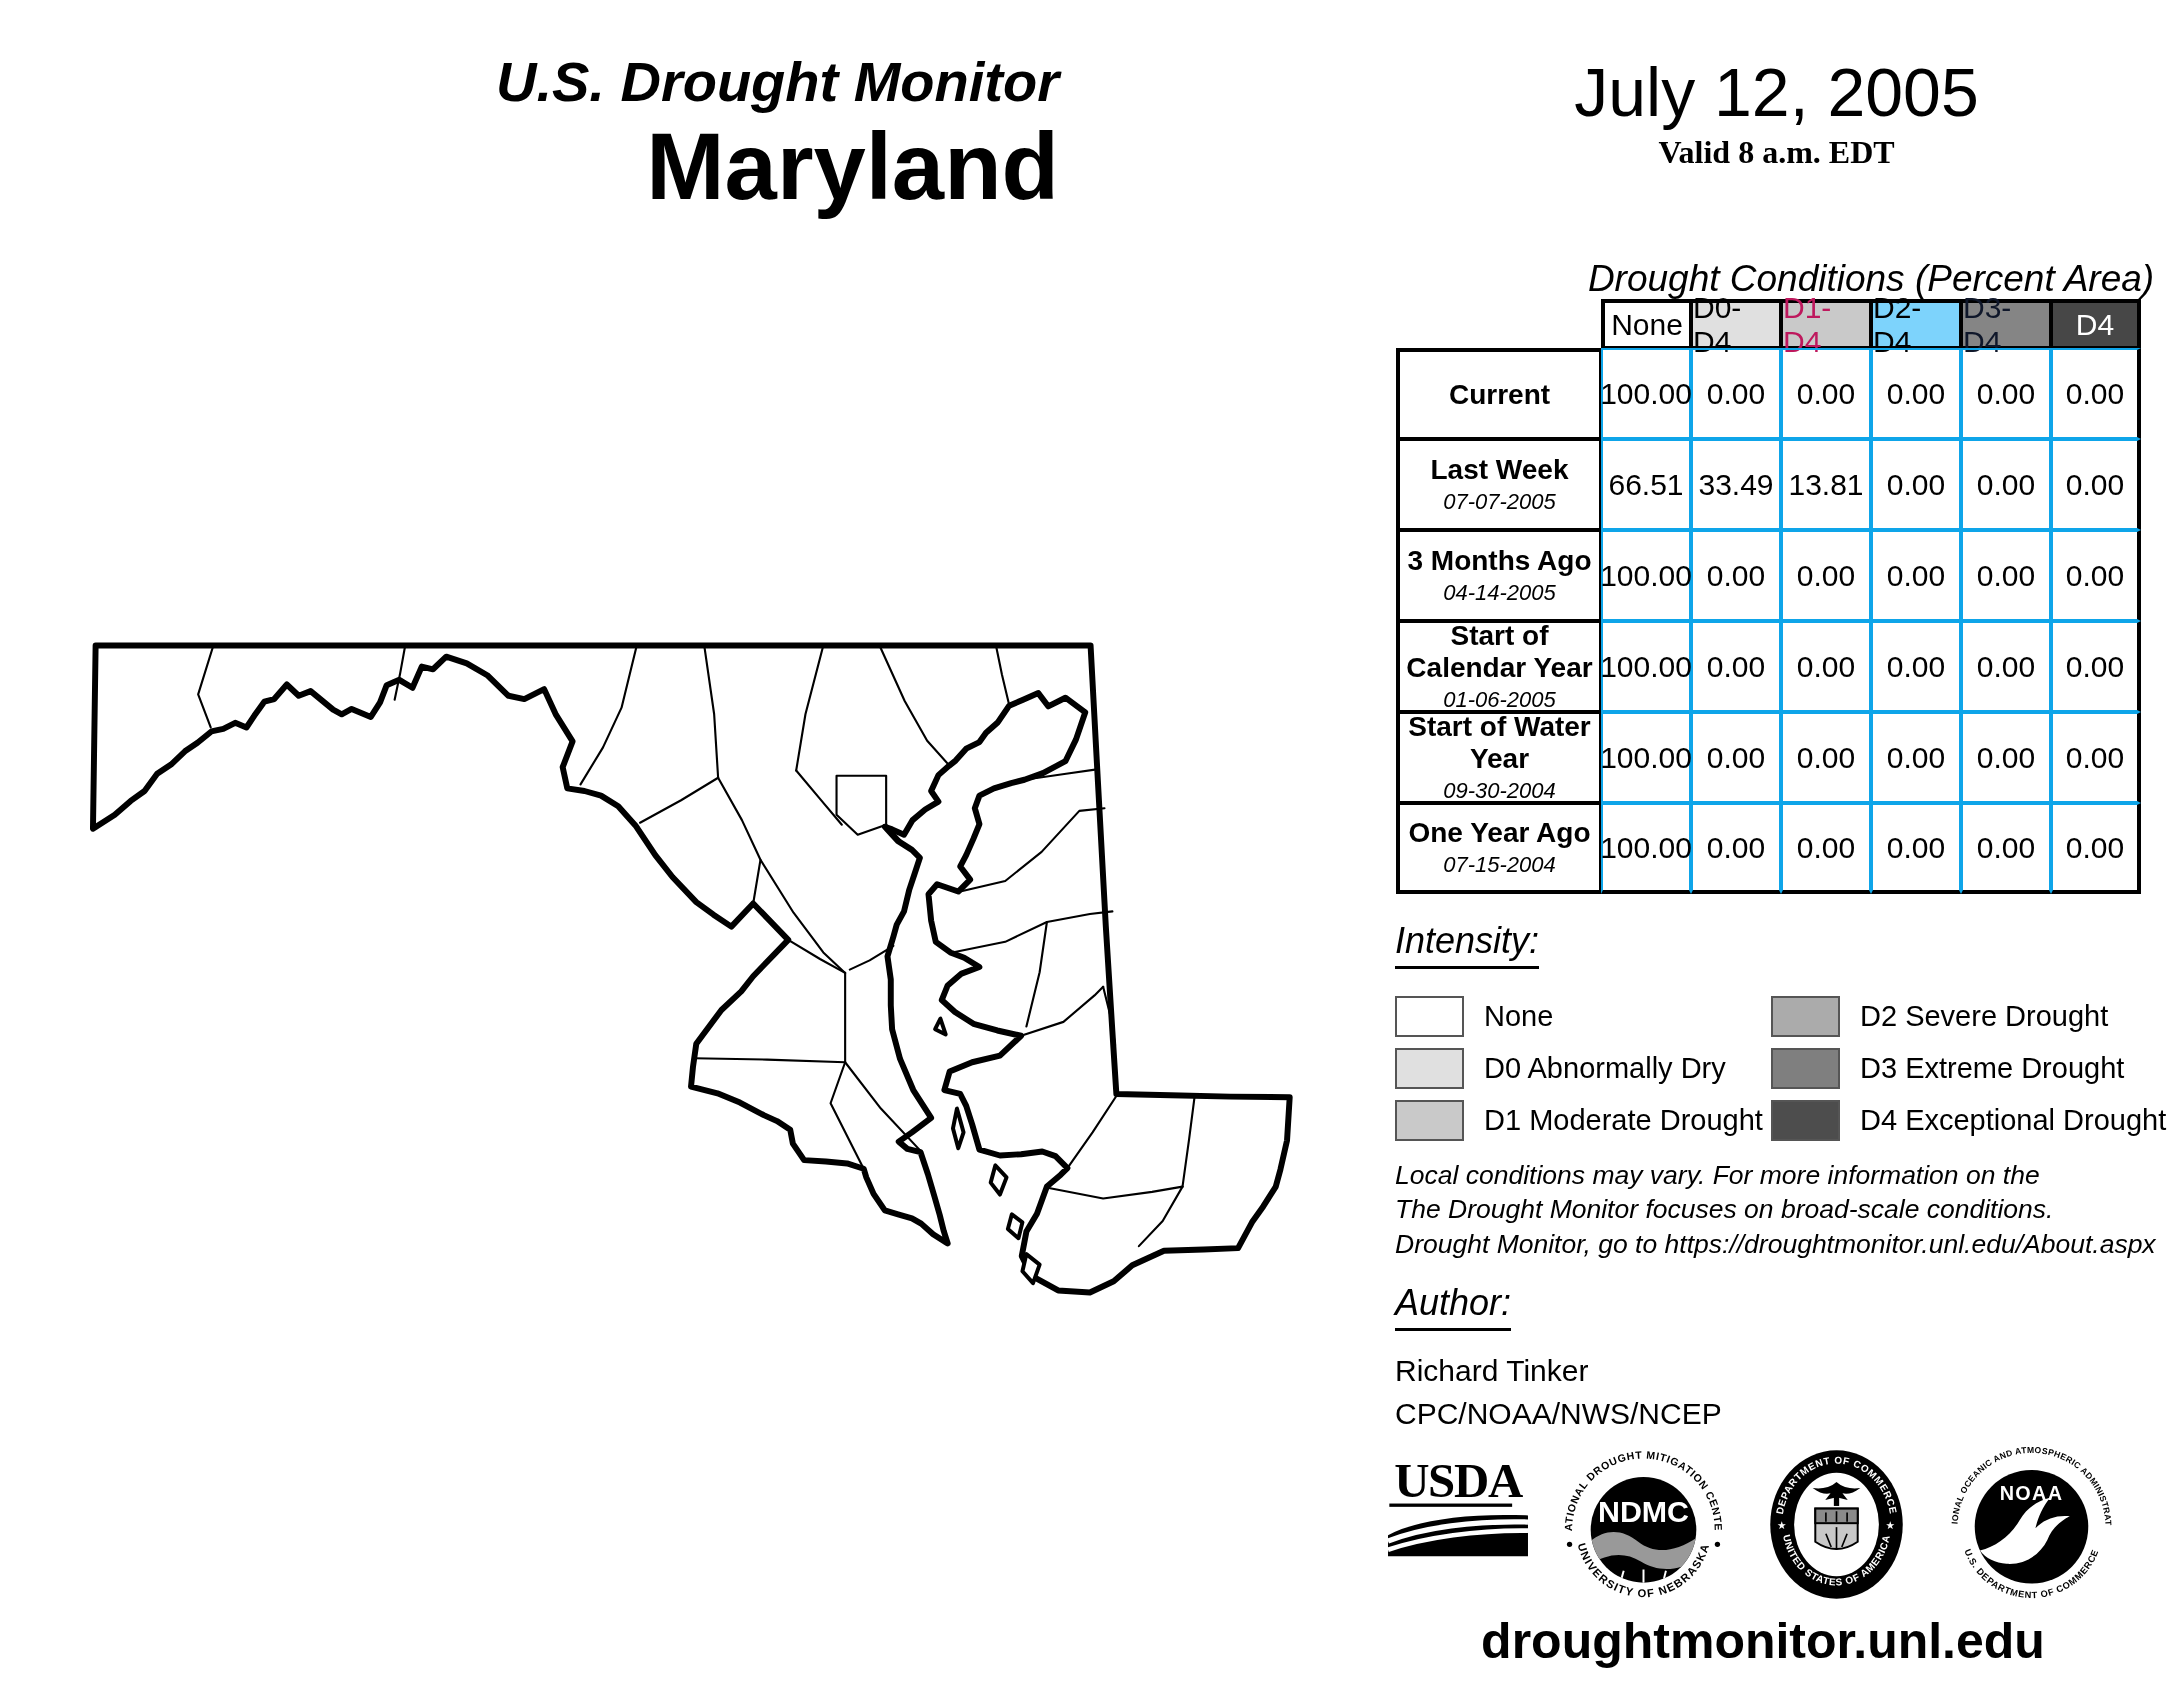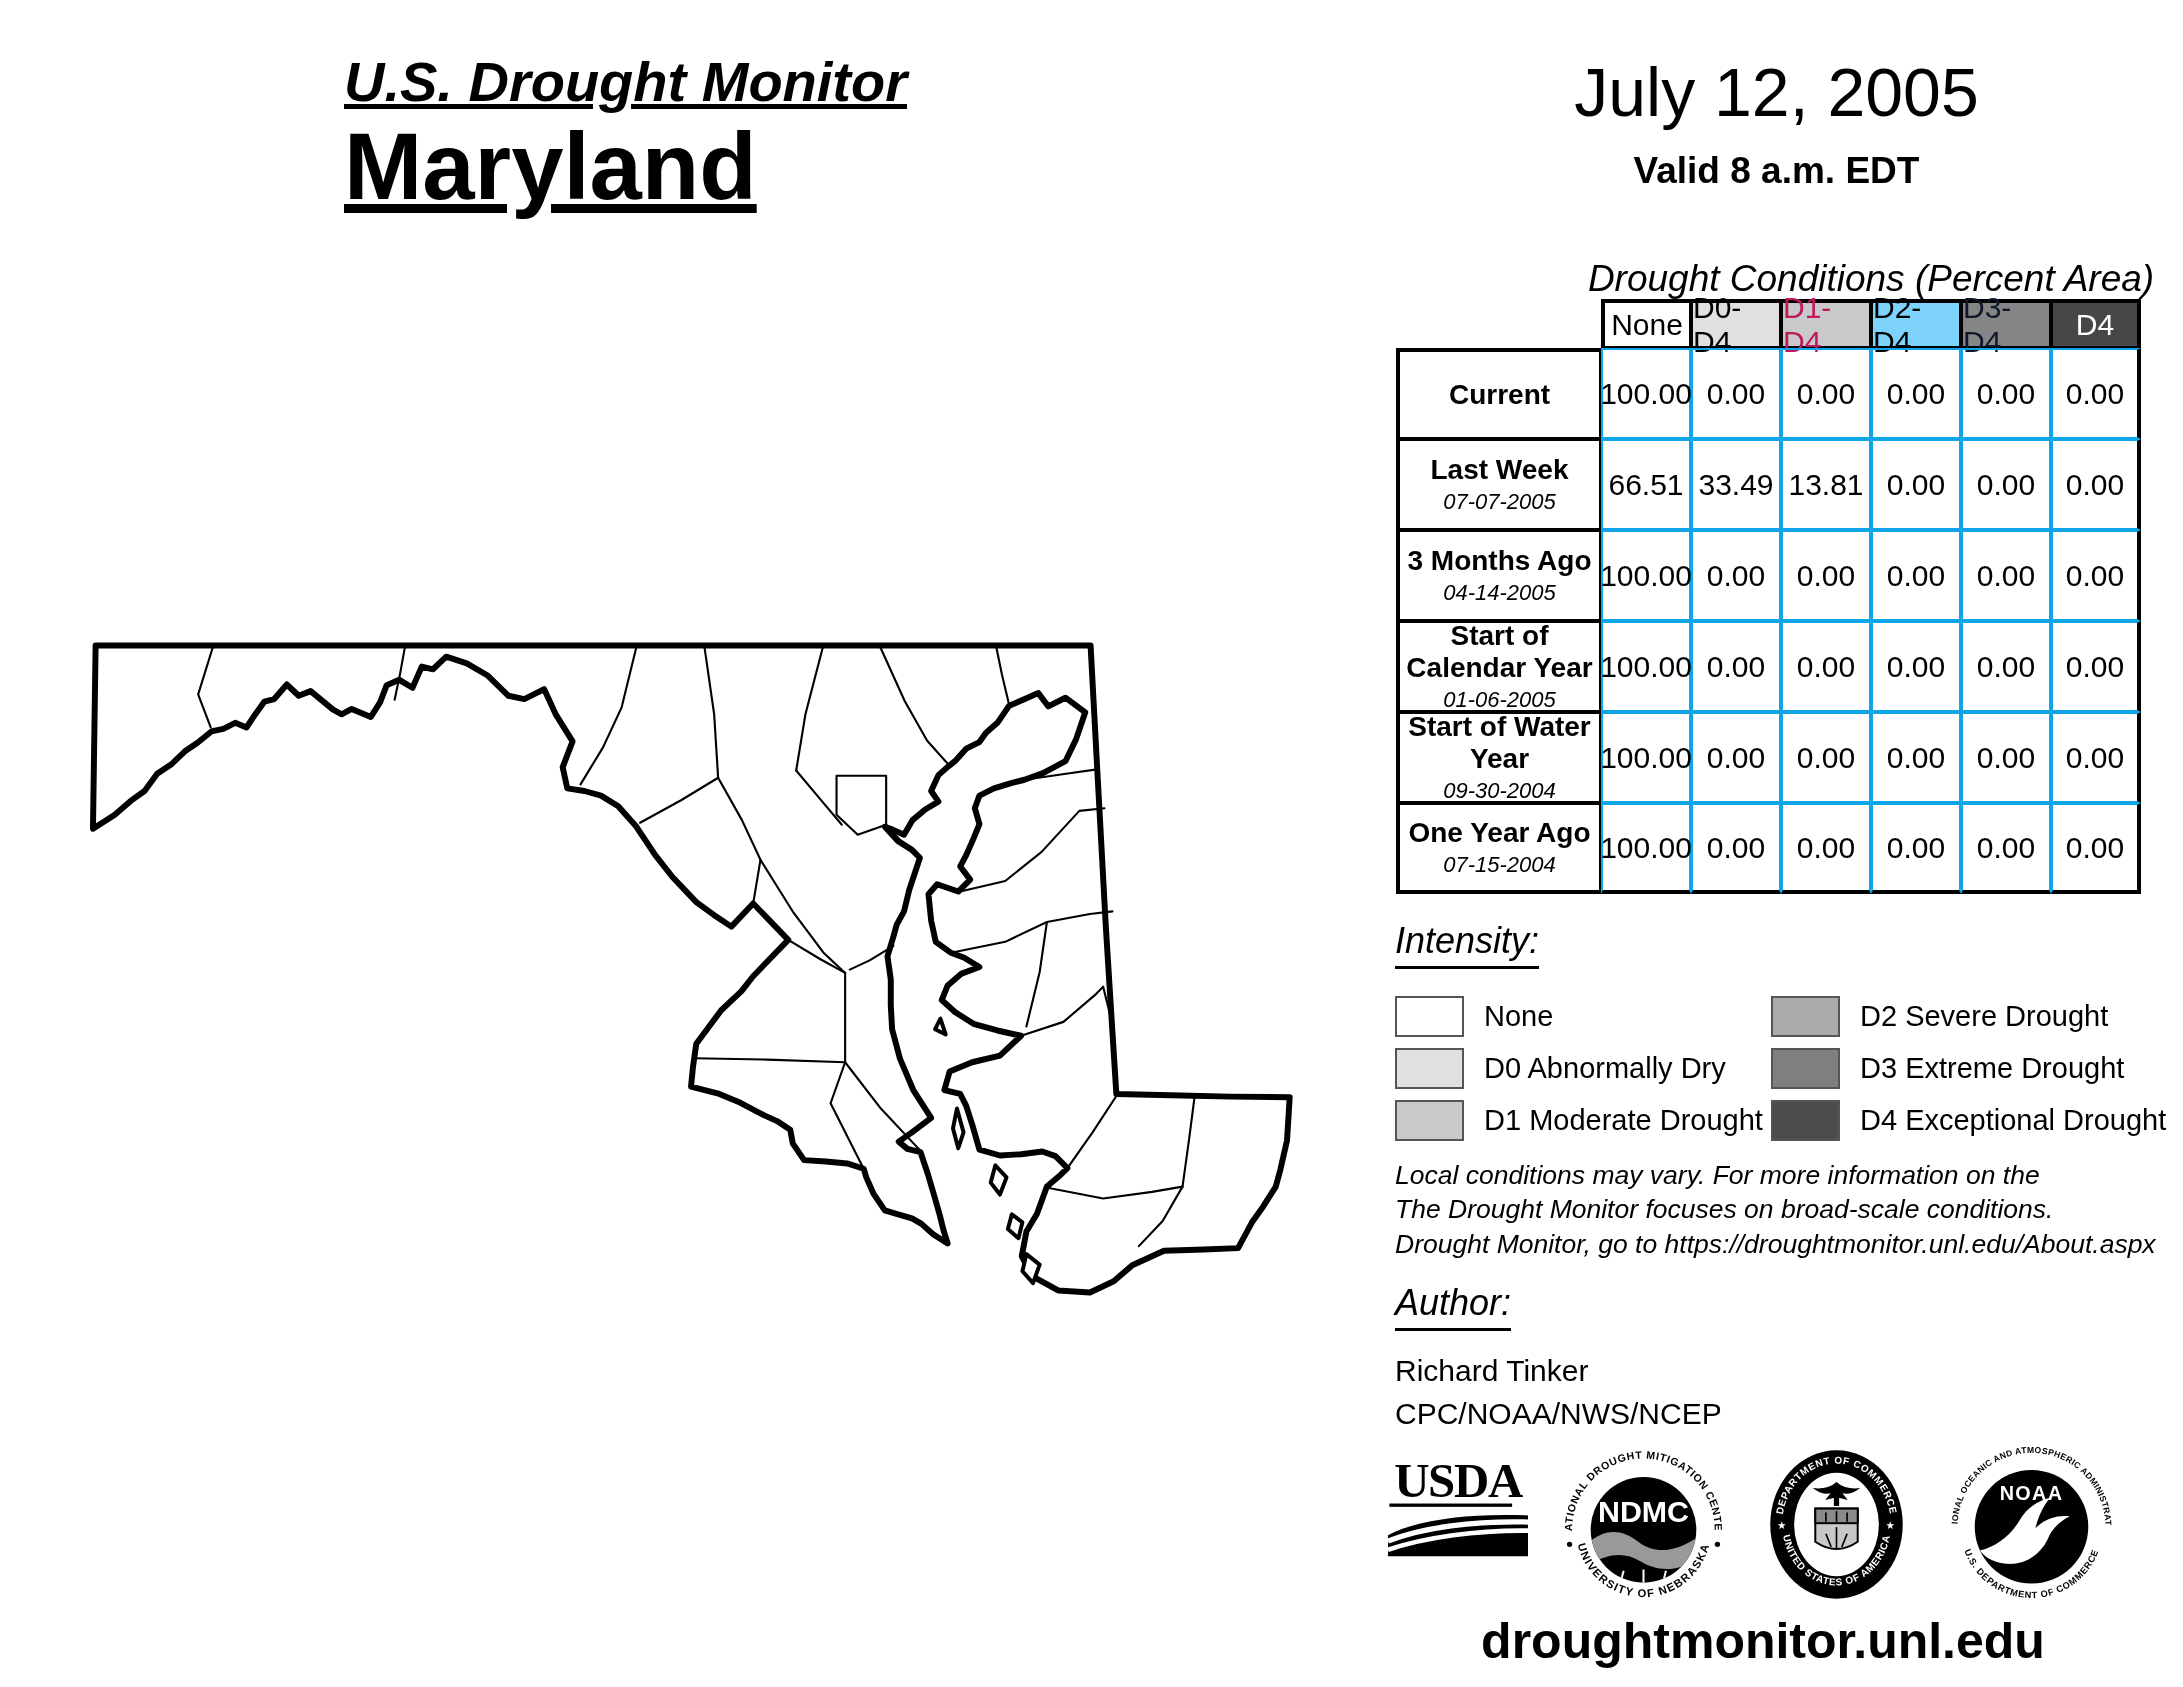--- a/index.html
+++ b/index.html
@@ -1,25 +1,25 @@
 <!DOCTYPE html>
 <html style="font-size:10.6px"><head>
 <meta charset="utf-8">
 <style>
   html,body{margin:0;padding:0;background:#fff;}
   #stage{position:relative;width:2183px;height:1687px;background:#fff;overflow:hidden;
          font-family:"Liberation Sans",sans-serif;color:#000;}
   
-  #title-block{position:absolute;left:344px;top:53px;width:695px;text-align:left;text-decoration:underline;}
+  #title-block{position:absolute;left:364px;top:53px;width:695px;text-align:right;}
   #title-line1{font-size:56px;font-weight:bold;font-style:italic;line-height:1.05;}
   #title-line2{font-size:94px;font-weight:bold;line-height:1.05;margin-top:6.6px;}
   #date-block{position:absolute;left:1416px;top:58px;width:721px;text-align:center;}
   #date-main{font-size:68px;font-weight:normal;line-height:1.0;}
   #date-released{font-size:35px;font-weight:bold;font-style:italic;margin-top:9.3px;}
-  #date-valid{font-size:37px;font-weight:bold;margin-top:24px;}
+  #date-valid{font-size:32px;font-weight:bold;margin-top:8px;font-family:Liberation Serif, serif;}
   
   #table-title{position:absolute;left:1871px;top:258px;transform:translateX(-50%);
                font-size:37px;font-style:italic;white-space:nowrap;}
   #dmtable{position:absolute;left:1396px;top:299px;display:grid;
            grid-template-columns:205px 90px 90px 90px 90px 90px 90px;
            grid-template-rows:49px 91px 91px 91px 91px 91px 91px;}
   .corner{background:#fff;}
   .hcell{border:2px solid #000;border-top:4.6px solid #000;display:flex;align-items:center;
          justify-content:center;font-size:30px;}
   .hcell.hfirst{border-left:4.6px solid #000;}

